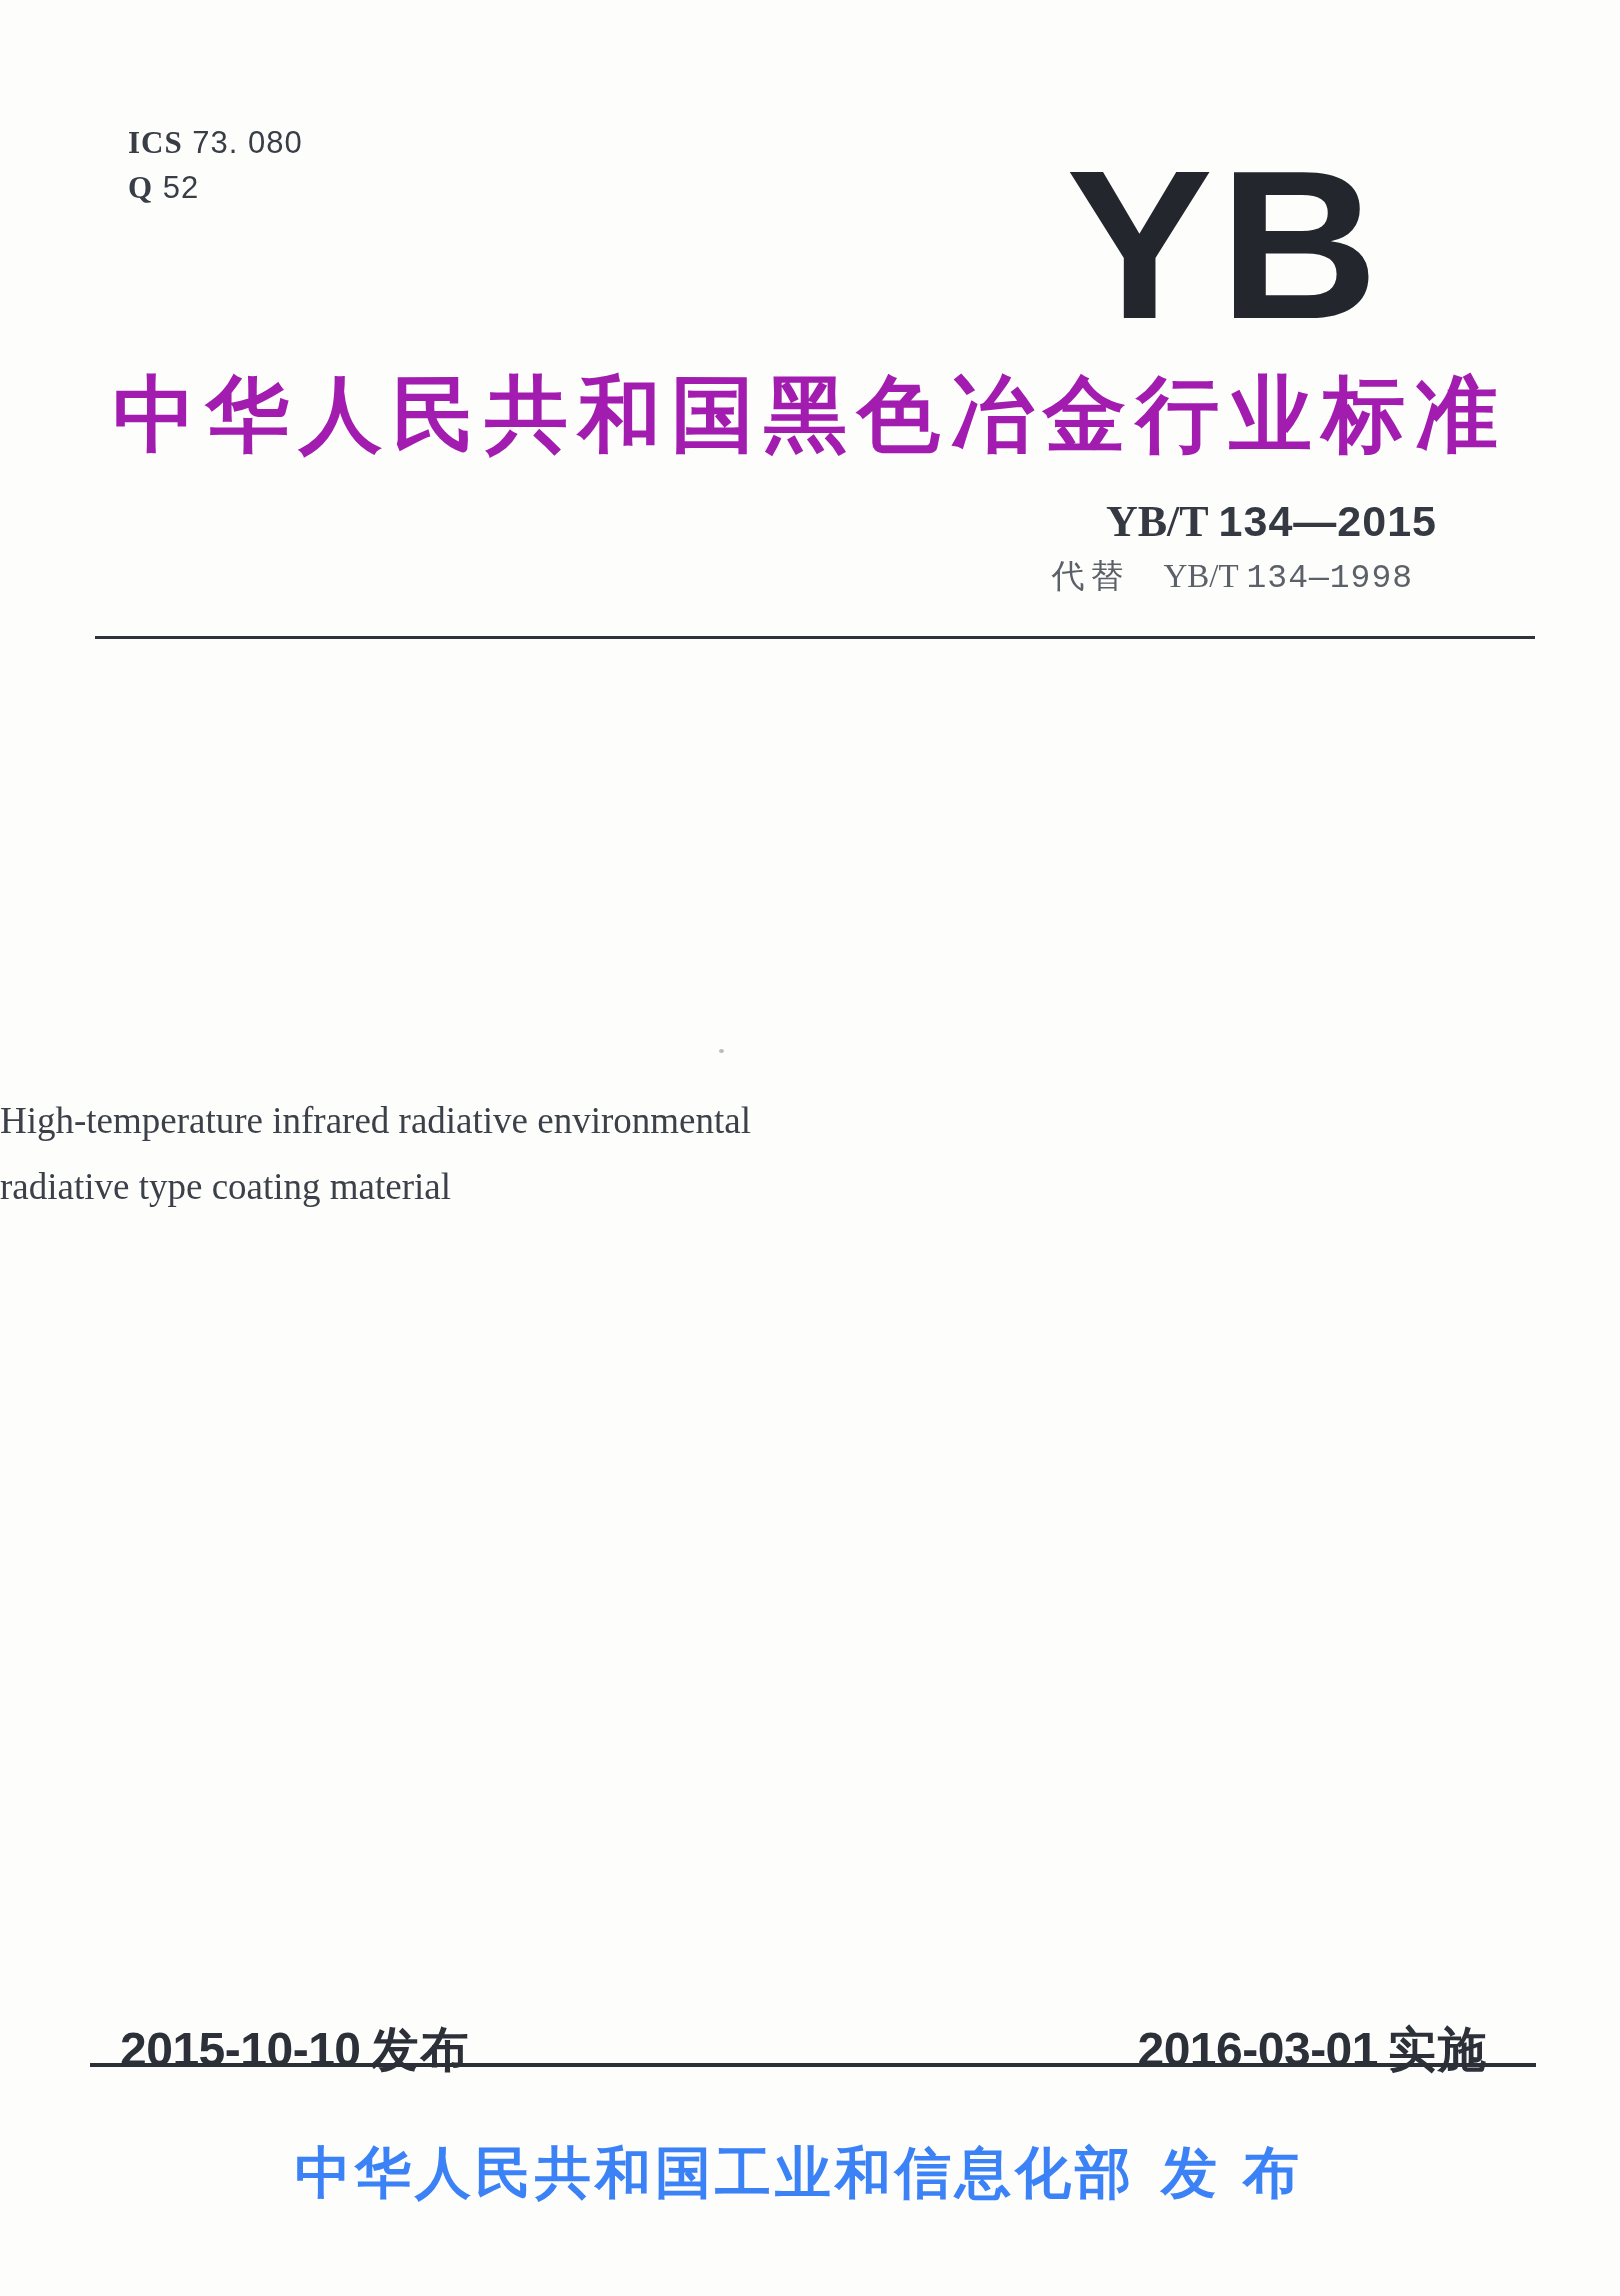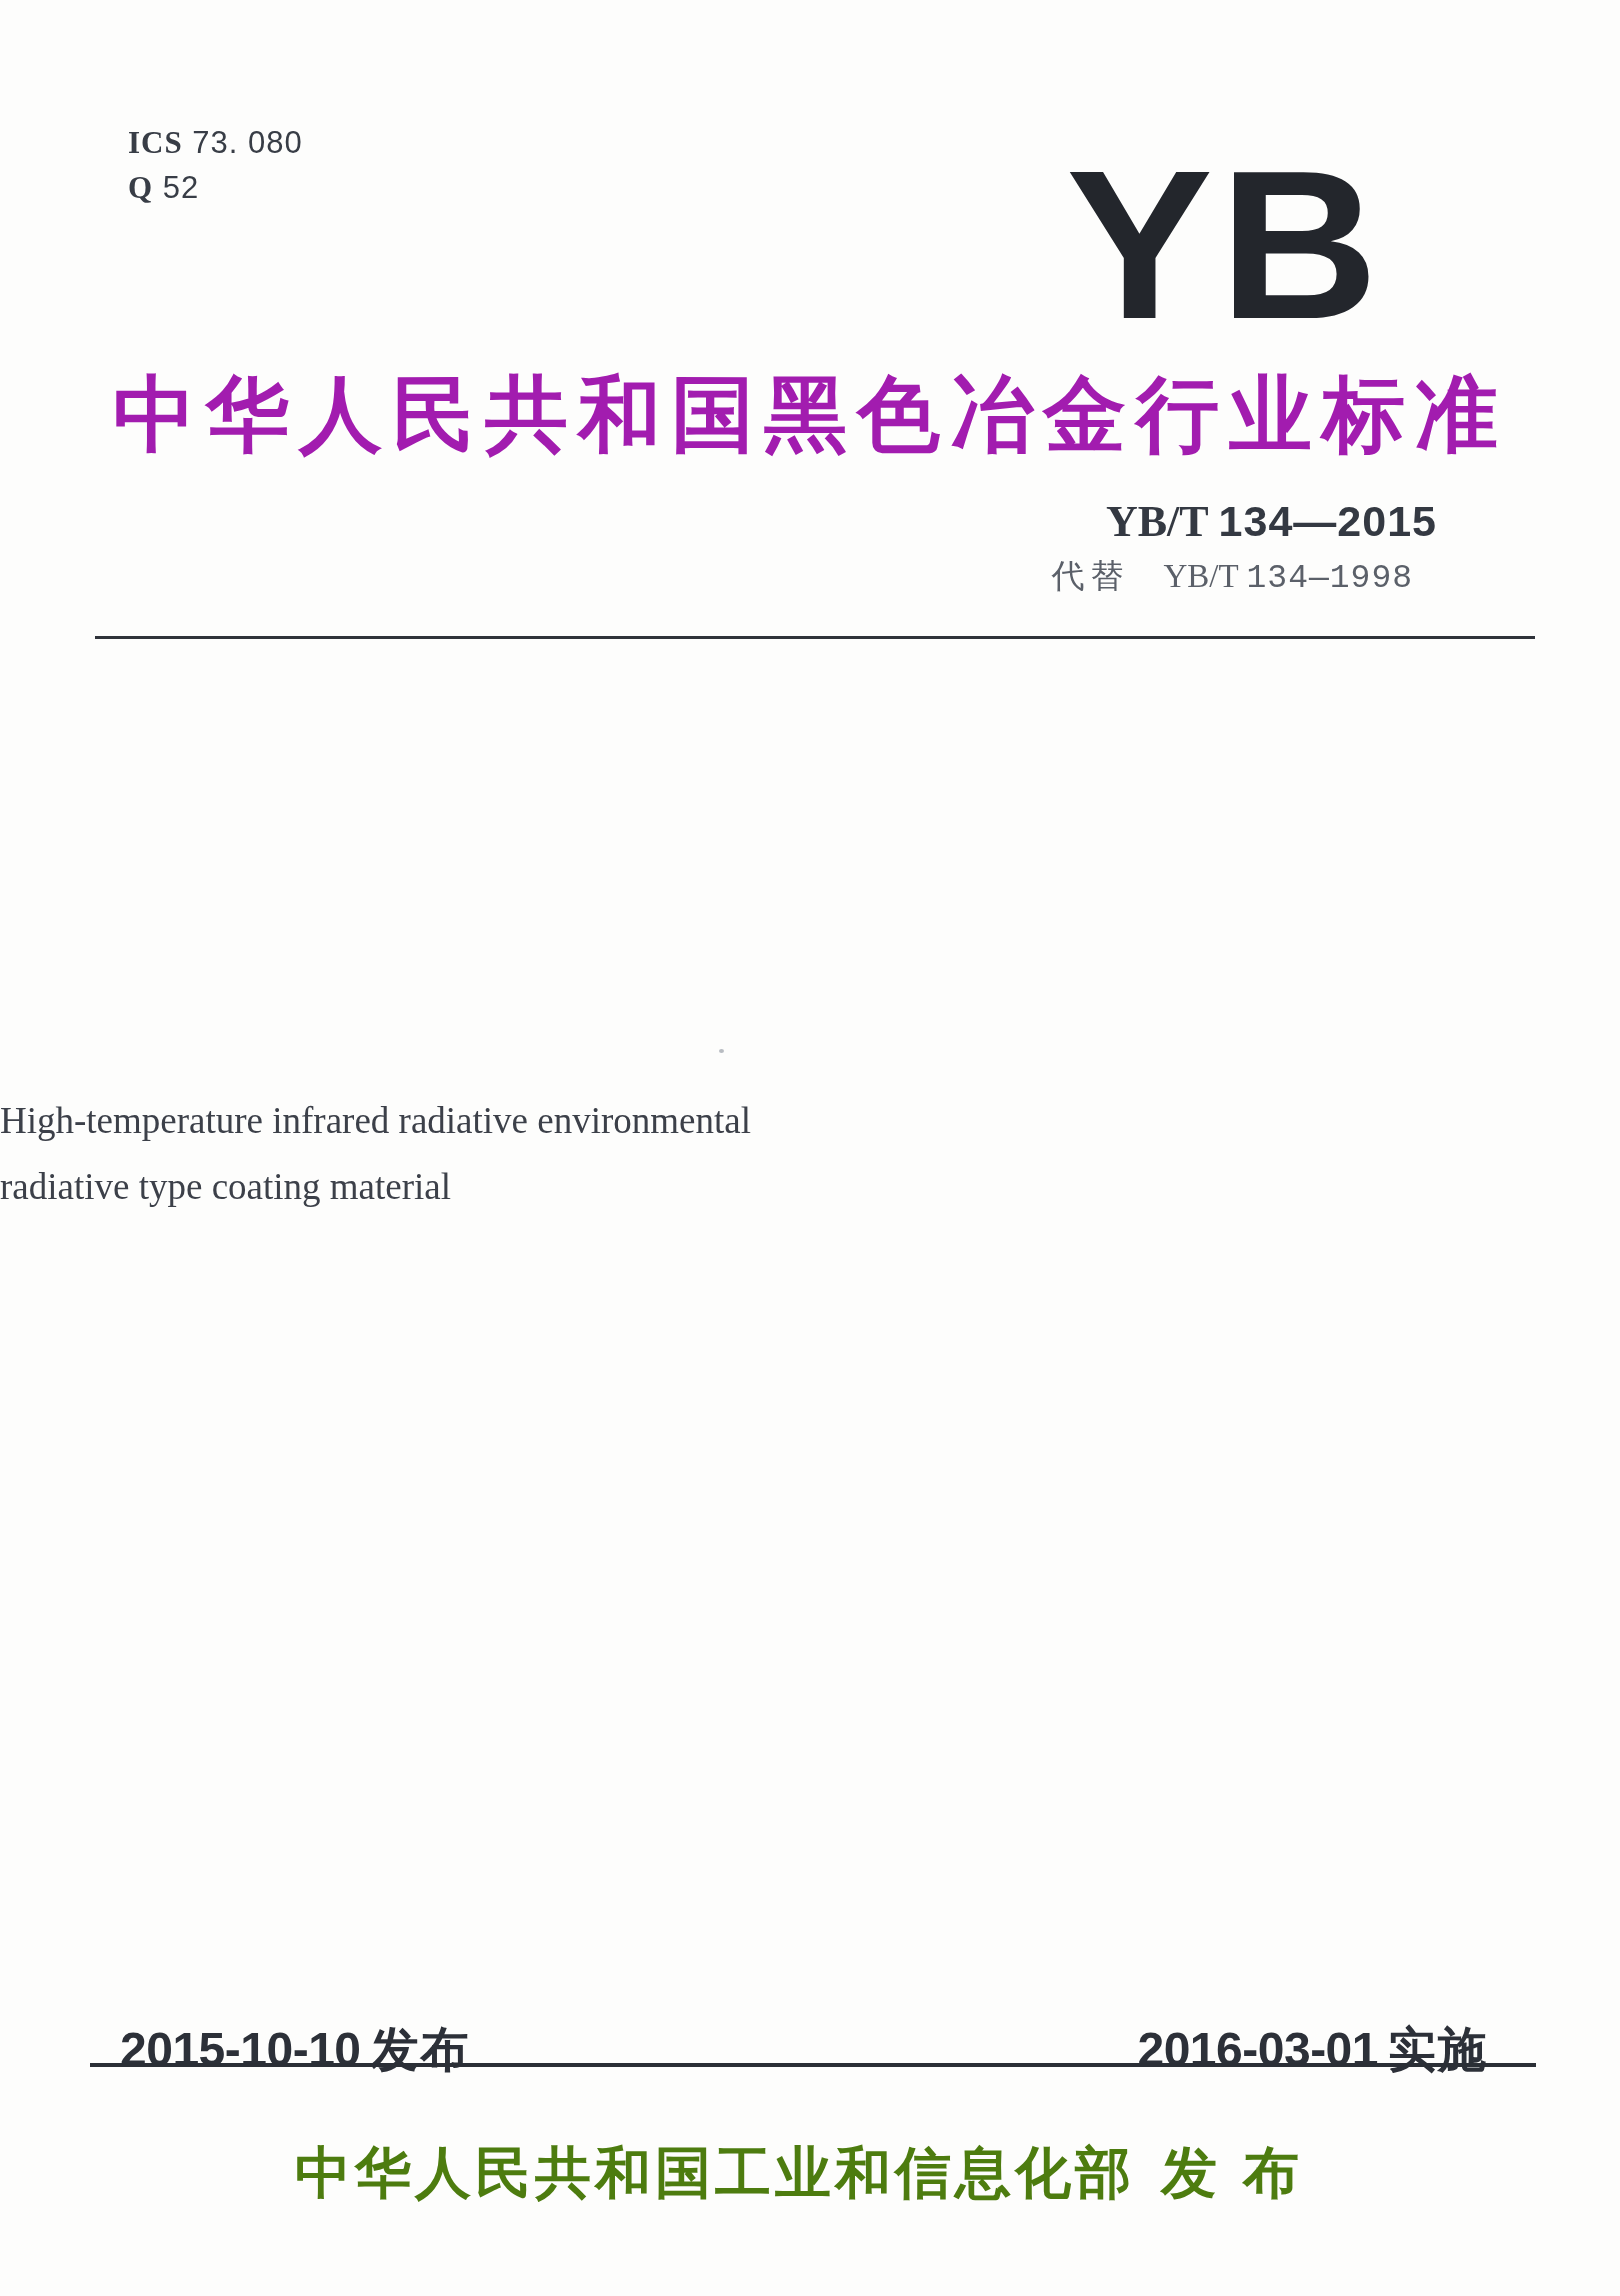--- a/index.html
+++ b/index.html
@@ -184,21 +184,21 @@
     left: 0;
     right: 0;
     top: 2136px;
     display: flex;
     justify-content: center;
     align-items: baseline;
     gap: 26px;
     font-family: "Liberation Serif", serif;
     font-weight: bold;
     font-size: 56px;
-    color: #4d7c0f;
+    color: #3b82f6;
     white-space: nowrap;
   }
   .footer-row .issuer { letter-spacing: 4px; }
   .footer-row .action { letter-spacing: 26px; }
 </style>
 </head>
 <body>
 
 <div class="page">
 

